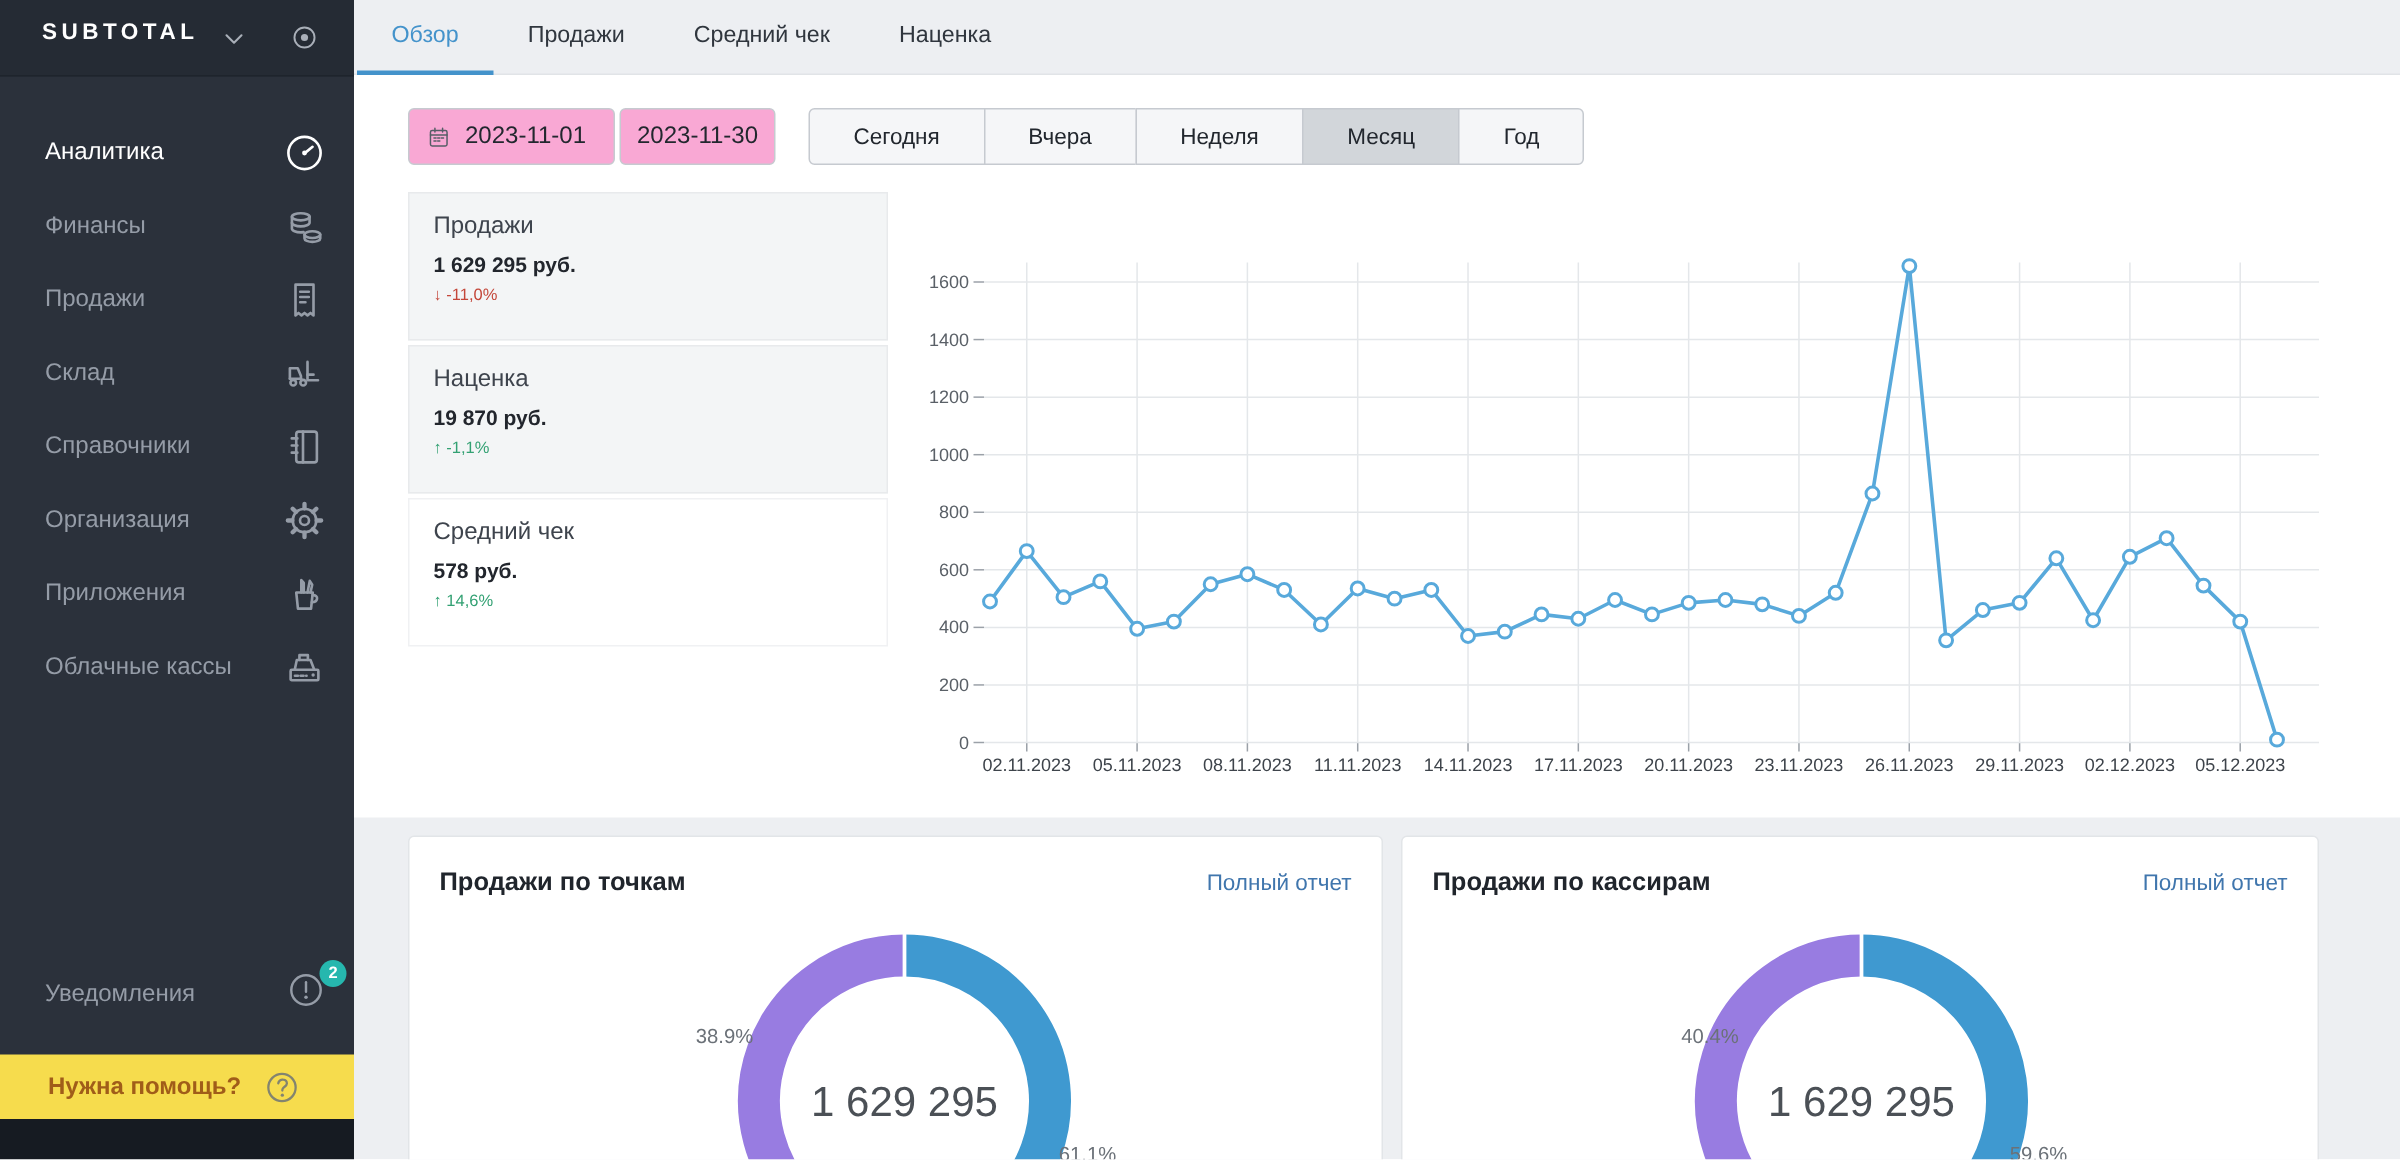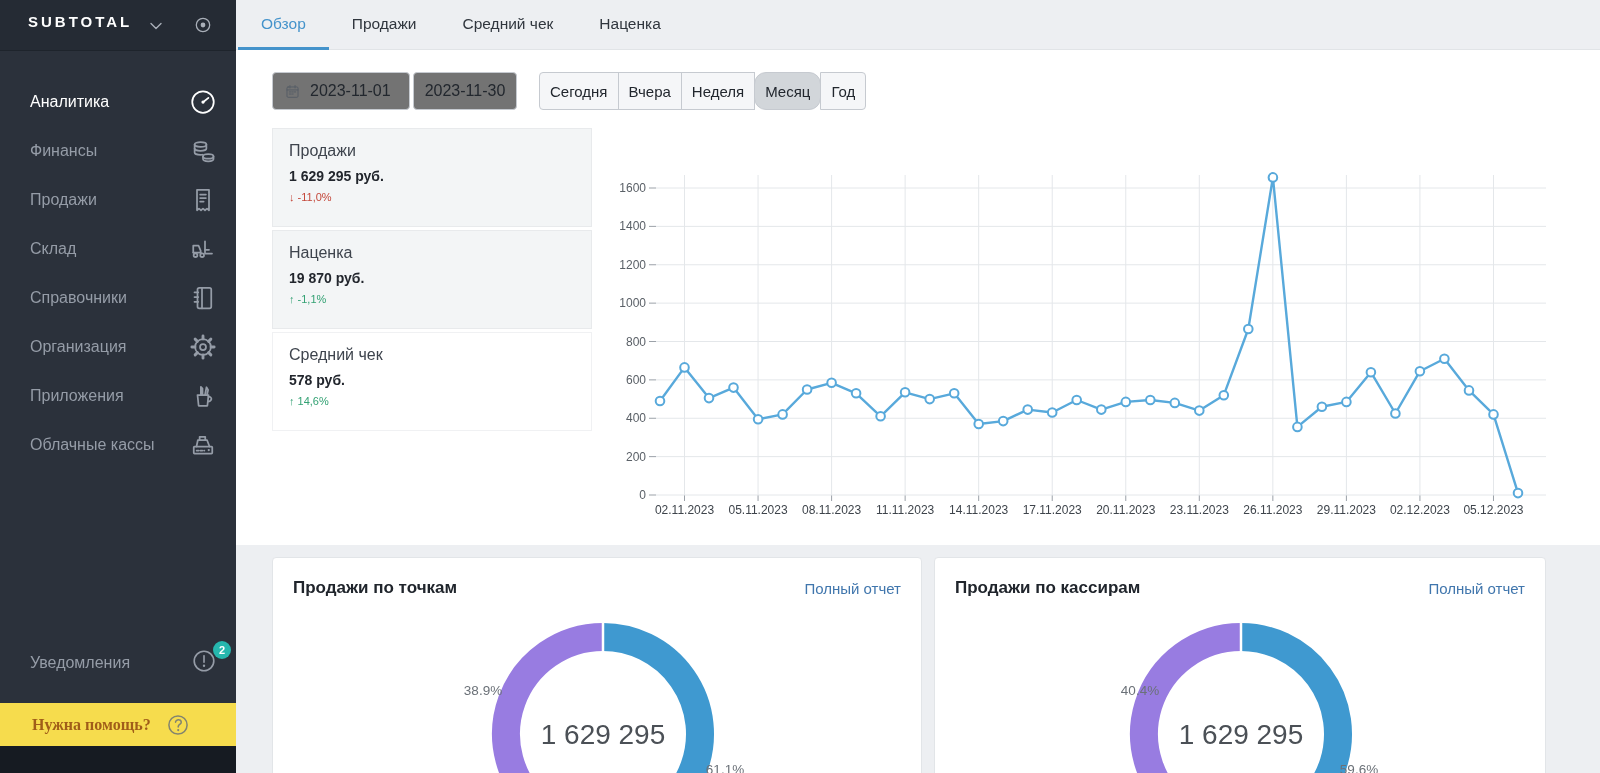--- a/index.html
+++ b/index.html
@@ -14,43 +14,43 @@
   .sb-logo{position:absolute;left:28px;top:13px;color:#ffffff;font-size:15px;font-weight:bold;letter-spacing:3px;}
   .sb-head-icons{position:absolute;right:22px;top:14px;display:flex;gap:24px;color:#a9afb8;}
   .sb-menu{position:absolute;top:77px;left:0;right:0;}
   .sb-item{height:49px;display:flex;align-items:center;justify-content:space-between;padding:0 18px 0 30px;cursor:pointer;color:#959ca7;}
   .sb-item .lbl{font-size:16px;}
   .sb-item.active{color:#fff;}
   .sb-item .icn{color:inherit;}
   .sb-notif{position:absolute;top:638px;left:0;right:0;}
   .badge-wrap{position:relative;}
   .sb-badge{position:absolute;top:-6px;right:-13px;width:18px;height:18px;border-radius:9px;background:#26b7ae;color:#fff;font-size:11px;font-weight:bold;display:flex;align-items:center;justify-content:center;}
-  .sb-help{position:absolute;top:703px;left:0;width:236px;height:43px;background:#f6dc4d;display:flex;align-items:center;cursor:pointer;font-family:Liberation Serif, serif;}
+  .sb-help{position:absolute;top:703px;left:0;width:236px;height:43px;background:#f6dc4d;display:flex;align-items:center;cursor:pointer;}
   .sb-help .lbl{margin-left:32px;font-size:16px;font-weight:bold;color:#a05d19;}
   .sb-help .icn{margin-left:14px;color:#83846f;}
   .sb-footer{position:absolute;top:746px;left:0;width:236px;height:27px;background:#161b22;}
 
   
   .main{position:absolute;left:236px;top:0;width:1364px;height:773px;background:#fff;}
   .tabbar{position:absolute;left:0;top:0;width:100%;height:50px;background:#edeff2;border-bottom:1px solid #e1e4e7;display:flex;padding-left:2px;box-sizing:border-box;}
   .tab{height:50px;display:flex;align-items:center;padding:0 23px;font-size:15.5px;color:#30363e;cursor:pointer;box-sizing:border-box;border-bottom:3px solid transparent;}
   .tab.active{color:#4493cb;border-bottom-color:#4493cb;}
 
   .toolbar{position:absolute;left:36px;top:72px;display:flex;align-items:center;}
-  .date-box{height:38px;background:#737373;border:1px solid #c6cad0;border-radius:4px;display:flex;align-items:center;justify-content:center;gap:9px;box-sizing:border-box;}
+  .date-box{height:38px;background:#f9a8d4;border:1px solid #c6cad0;border-radius:4px;display:flex;align-items:center;justify-content:center;gap:9px;box-sizing:border-box;}
   .date-box input{border:none;outline:none;background:transparent;font-family:inherit;font-size:16px;color:#22272e;width:88px;padding:0;}
   .date-box .icn{color:#565d66;}
   .db-from{width:138px;}
   .db-to{width:104px;margin-left:3px;}
   .db-to input{text-align:center;}
   .rgroup{display:flex;margin-left:22px;}
-  .rbtn{height:38px;padding:0 10px;background:#f5f6f8;border:1px solid #c6cad0;margin-left:-1px;font-size:15px;color:#22272e;display:flex;align-items:center;cursor:pointer;box-sizing:border-box;}
+  .rbtn{height:38px;padding:0 29px;background:#f5f6f8;border:1px solid #c6cad0;margin-left:-1px;font-size:15px;color:#22272e;display:flex;align-items:center;cursor:pointer;box-sizing:border-box;}
   .rbtn:first-child{border-radius:4px 0 0 4px;margin-left:0;}
   .rbtn:last-child{border-radius:0 4px 4px 0;}
-  .rbtn.active{background:#d2d6da;border-radius:12px;}
+  .rbtn.active{background:#d2d6da;}
 
   .stats{position:absolute;left:36px;top:128px;width:320px;}
   .stat-card{height:99px;box-sizing:border-box;padding:13px 16px;background:#f3f5f6;border:1px solid #e8eaec;margin-bottom:3px;cursor:pointer;}
   .stat-card.highlight{background:#fff;border-color:#f0f1f3;}
   .stat-title{font-size:16px;color:#3e444d;margin-bottom:8px;}
   .stat-value{font-size:14px;font-weight:bold;color:#22262d;margin-bottom:7px;}
   .stat-delta{font-size:11px;}
 
   .chart-wrap{position:absolute;left:374px;top:130px;width:950px;height:400px;}
 

